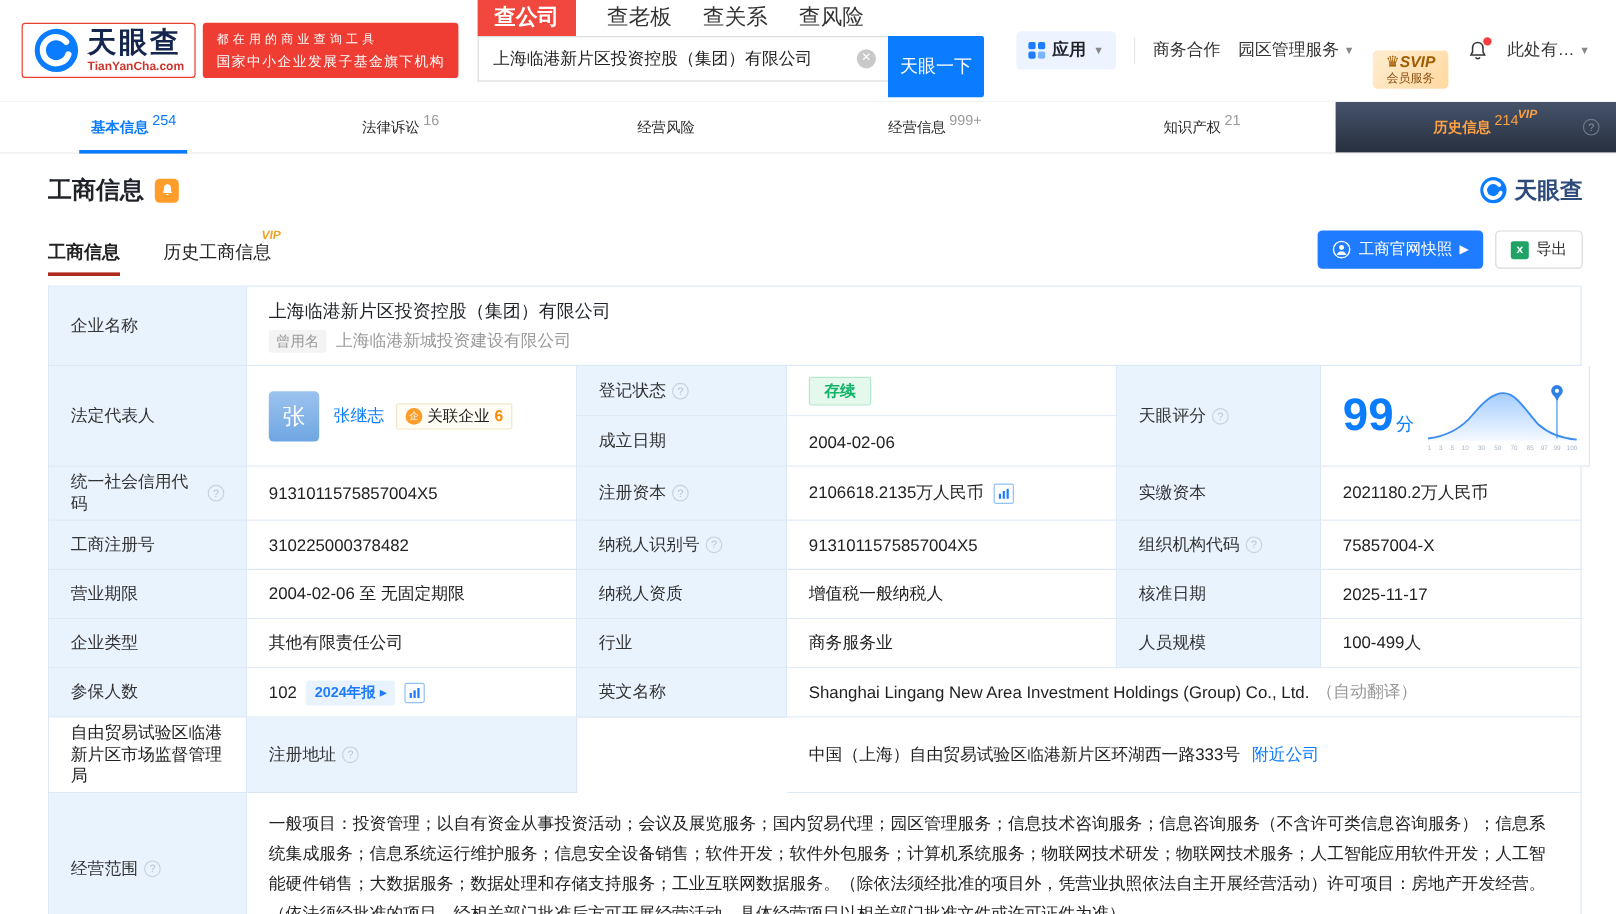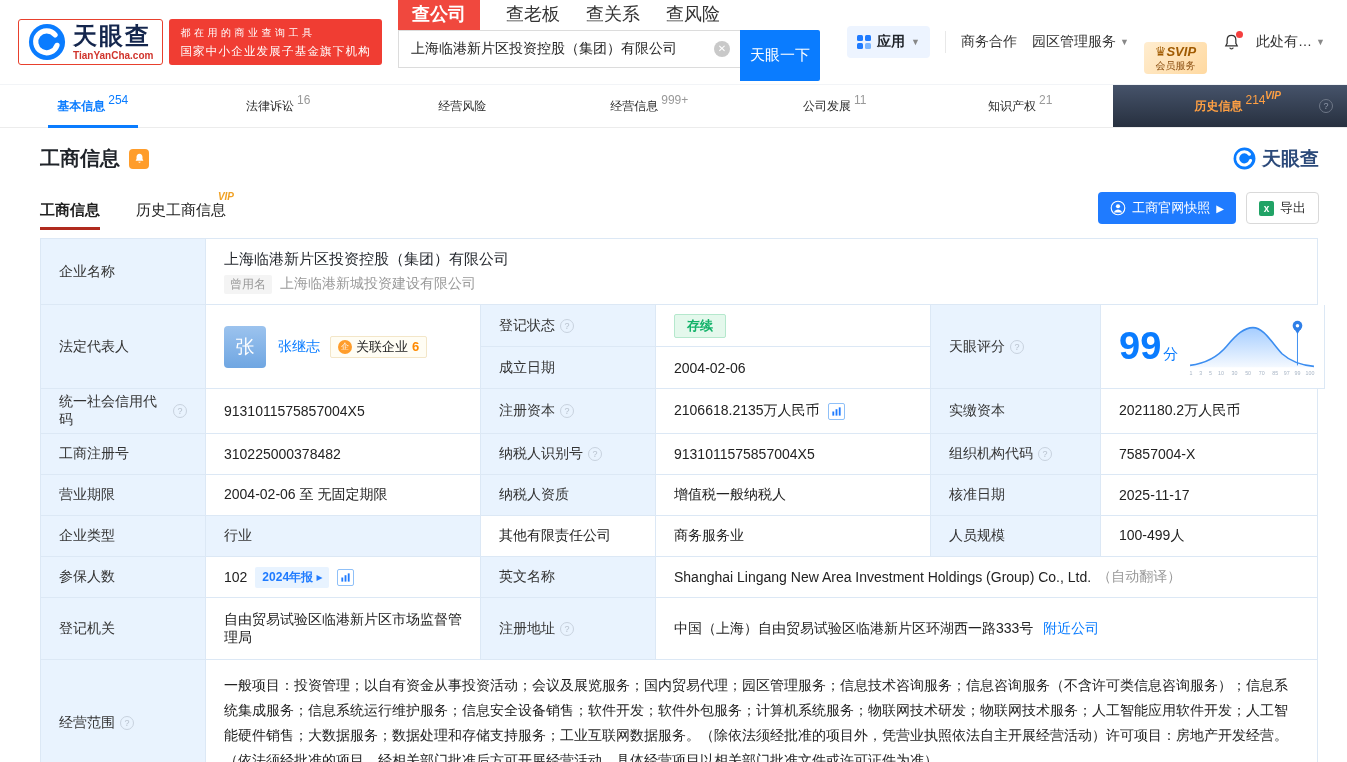--- a/index.html
+++ b/index.html
@@ -192,24 +192,20 @@
     </div>
     <div class="ntab">
       <span class="ntab-label">经营风险</span>
         <span class="ntab-count"></span>
     </div>
     <div class="ntab">
       <span class="ntab-label">经营信息</span>
         <span class="ntab-count">999+</span>
     </div>
     <div class="ntab">
-      <span class="ntab-label">公司发展</span>
-        <span class="ntab-count">11</span>
-    </div>
-    <div class="ntab">
       <span class="ntab-label">知识产权</span>
         <span class="ntab-count">21</span>
     </div>
   </div>
   <div class="ntab-vip">
     <span class="vip-flag">VIP</span>
     <span class="ntab-label">历史信息</span>
       <span class="ntab-count">214</span>
     <span class="help dark">?</span>
   </div>
@@ -405,25 +401,25 @@
       </div>
     <div class="cell val">
         <span>2025-11-17</span>
       </div>
   </div>
 
   <div class="row rstd">
     <div class="cell lbl">
         <span>企业类型</span>
       </div>
+    <div class="cell val">
+        <span>其他有限责任公司</span>
+      </div>
     <div class="cell lbl">
         <span>行业</span>
-      </div>
-    <div class="cell val">
-        <span>其他有限责任公司</span>
       </div>
     <div class="cell val">
         <span>商务服务业</span>
       </div>
     <div class="cell lbl">
         <span>人员规模</span>
       </div>
     <div class="cell val">
         <span>100-499人</span>
       </div>
@@ -447,23 +443,20 @@
     <div class="cell lbl">
         <span>英文名称</span>
       </div>
     <div class="cell val span46">
       <span>Shanghai Lingang New Area Investment Holdings (Group) Co., Ltd.</span>
       <span class="gray-note">（自动翻译）</span>
     </div>
   </div>
 
   <div class="row r8">
-    <div class="cell lbl">
-        <span>登记机关</span>
-      </div>
     <div class="cell val">
         <span>自由贸易试验区临港新片区市场监督管理局</span>
       </div>
     <div class="cell lbl">
         <span>注册地址</span>
         <span class="help">?</span>
       </div>
     <div class="cell val span46">
       <span>中国（上海）自由贸易试验区临港新片区环湖西一路333号</span>
       <a class="link nowrap" style="margin-left:10px;">附近公司</a>

